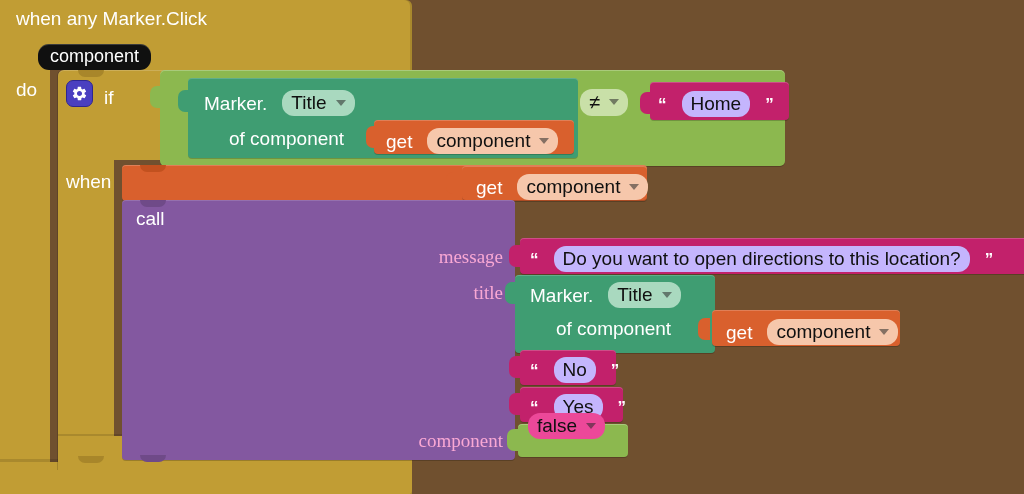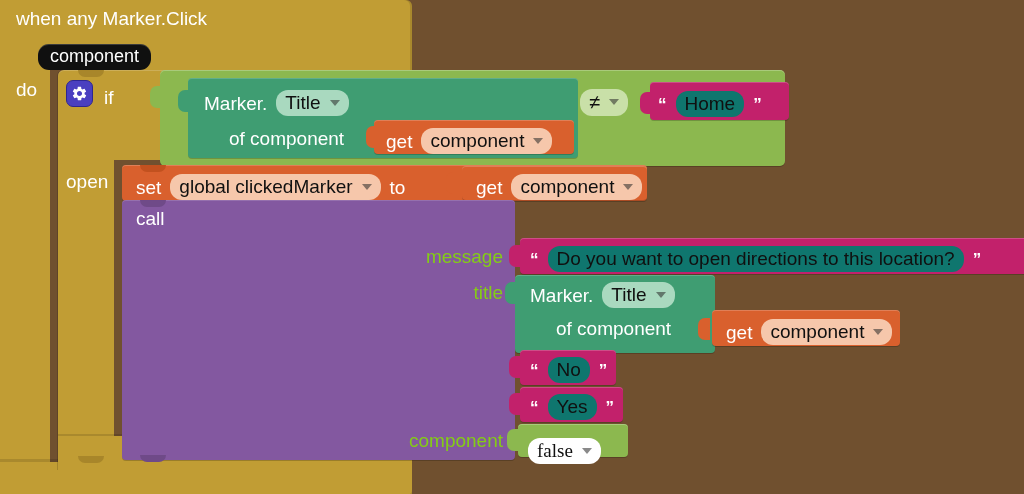--- a/index.html
+++ b/index.html
@@ -93,46 +93,46 @@
   }
   #get-comp-2{
     left:705px;top:310px;width:195px;height:36px;background:#d9602d;border-radius:4px;
     box-shadow:inset 0 1px 0 rgba(255,255,255,.2), 0 1px 0 rgba(0,0,0,.2);
   }
   #call-block{
     left:122px;top:200px;width:393px;height:260px;background:#8358a0;border-radius:4px;
     box-shadow:inset 0 1px 0 rgba(255,255,255,.15), 0 1px 0 rgba(0,0,0,.2);
   }
   .purple-field{background:#cdbcd9;}
-  .arg-label{position:absolute;color:#84cc16;font-size:19px;line-height:1;text-align:right;white-space:nowrap;}
+  .arg-label{position:absolute;color:#f9a8d4;font-size:19px;line-height:1;text-align:right;white-space:nowrap;font-family:Liberation Serif, serif;}
 
   
   .magenta{background:#c2216b;}
-  .magenta-field{background:#0f766e;align-items:center;}
+  .magenta-field{background:#c4b5fd;align-items:center;}
   .quote{color:#ffffff;font-size:17px;font-weight:bold;line-height:1;}
 
   #txt-home{left:650px;top:82px;width:139px;height:38px;background:#c2216b;border-radius:4px;
     box-shadow:inset 0 1px 0 rgba(255,255,255,.2), 0 1px 0 rgba(0,0,0,.2);}
   #txt-message{left:520px;top:238px;width:512px;height:36px;background:#c2216b;border-radius:4px 0 0 4px;
     box-shadow:inset 0 1px 0 rgba(255,255,255,.2), 0 1px 0 rgba(0,0,0,.2);}
   #txt-no{left:520px;top:350px;width:96px;height:35px;background:#c2216b;border-radius:4px;
     box-shadow:inset 0 1px 0 rgba(255,255,255,.2), 0 1px 0 rgba(0,0,0,.2);}
   #txt-yes{left:520px;top:387px;width:103px;height:35px;background:#c2216b;border-radius:4px;
     box-shadow:inset 0 1px 0 rgba(255,255,255,.2), 0 1px 0 rgba(0,0,0,.2);}
 
   
   #blk-false{left:518px;top:424px;width:110px;height:33px;background:#8cb84f;border-radius:4px;
     box-shadow:inset 0 1px 0 rgba(255,255,255,.25), 0 1px 0 rgba(0,0,0,.2);}
   .plug-l{position:absolute;width:12px;height:22px;border-radius:7px 0 0 7px;}
 
   
   .notch{position:absolute;width:26px;height:7px;border-radius:0 0 7px 7px;}
 
   
-  .row{position:absolute;display:flex;align-items:center;gap:9px;white-space:nowrap;}
+  .row{position:absolute;display:flex;align-items:center;gap:15px;white-space:nowrap;}
 </style>
 </head>
 <body>
 
 <div id="stage">
 
   <div class="blk" id="event-block"></div>
 
   <div class="well" style="left:50px;top:70px;width:362px;height:400px;"></div>
 
@@ -153,21 +153,21 @@
   <div class="blk gold" style="left:58px;top:436px;width:354px;height:24px;"></div>
   <div class="blk" style="left:58px;top:434px;width:354px;height:2px;background:rgba(0,0,0,.12);"></div>
   <div class="notch gold-d" style="left:78px;top:456px;"></div>
 
   <div class="blk" id="gear">
     <svg width="17" height="17" viewBox="0 0 24 24" aria-hidden="true">
       <path fill="#ffffff" d="M19.1 12.9c0-.3.1-.6.1-.9s0-.6-.1-.9l2-1.6c.2-.1.2-.4.1-.6l-1.9-3.3c-.1-.2-.4-.3-.6-.2l-2.4 1c-.5-.4-1-.7-1.6-.9l-.4-2.5c0-.2-.2-.4-.5-.4h-3.8c-.2 0-.4.2-.5.4l-.4 2.5c-.6.2-1.1.6-1.6.9l-2.4-1c-.2-.1-.5 0-.6.2L2.7 8.9c-.1.2-.1.5.1.6l2 1.6c0 .3-.1.6-.1.9s0 .6.1.9l-2 1.6c-.2.1-.2.4-.1.6l1.9 3.3c.1.2.4.3.6.2l2.4-1c.5.4 1 .7 1.6.9l.4 2.5c.1.2.3.4.5.4h3.8c.2 0 .4-.2.5-.4l.4-2.5c.6-.2 1.1-.6 1.6-.9l2.4 1c.2.1.5 0 .6-.2l1.9-3.3c.1-.2.1-.5-.1-.6l-2-1.6zM12 15.6c-2 0-3.6-1.6-3.6-3.6S10 8.4 12 8.4s3.6 1.6 3.6 3.6-1.6 3.6-3.6 3.6z"></path>
     </svg>
   </div>
   <span class="lbl blk" id="if-word">if</span>
-  <span class="lbl blk" id="then-word">open</span>
+  <span class="lbl blk" id="then-word">when</span>
 
   <div class="plug-l lgreen" style="left:150px;top:86px;"></div>
 
   <div class="blk" id="compare-block"></div>
 
   <div class="plug-l teal" style="left:178px;top:90px;"></div>
 
   <div class="blk" id="marker-title-1"></div>
   <div class="row" style="left:204px;top:90px;">
     <span class="lbl">Marker.</span>
@@ -200,28 +200,20 @@
   <div class="row" style="left:658px;top:91px;">
     <span class="quote">“</span>
     <span class="field magenta-field">
       <span>Home</span>
     </span>
     <span class="quote">”</span>
   </div>
 
   <div class="blk" id="set-global"></div>
   <div class="notch" style="left:140px;top:165px;background:#c2511f;"></div>
-  <div class="row" style="left:136px;top:174px;">
-    <span class="lbl">set</span>
-    <span class="field orange-field">
-      <span>global clickedMarker</span>
-      <i class="caret"></i>
-    </span>
-    <span class="lbl">to</span>
-  </div>
 
   <div class="plug-l orange" style="left:446px;top:172px;"></div>
   <div class="blk" id="get-comp-2" style="left:462px;top:166px;width:185px;height:34px;"></div>
   <div class="row" style="left:476px;top:174px;">
     <span class="lbl">get</span>
     <span class="field orange-field">
       <span>component</span>
       <i class="caret"></i>
     </span>
   </div>
@@ -285,18 +277,18 @@
   <div class="blk" id="txt-yes"></div>
   <div class="row" style="left:530px;top:394px;">
     <span class="quote">“</span>
     <span class="field magenta-field">
       <span>Yes</span>
     </span>
     <span class="quote">”</span>
   </div>
 
   <div class="blk" id="blk-false"></div>
-  <span class="field blk" style="left:528px;top:438px;background:#ffffff;font-family:Liberation Serif, serif;">
+  <span class="field blk" style="left:528px;top:413px;background:#ec4899;">
     <span>false</span>
     <i class="caret"></i>
   </span>
 
 </div>
 
 </body></html>

